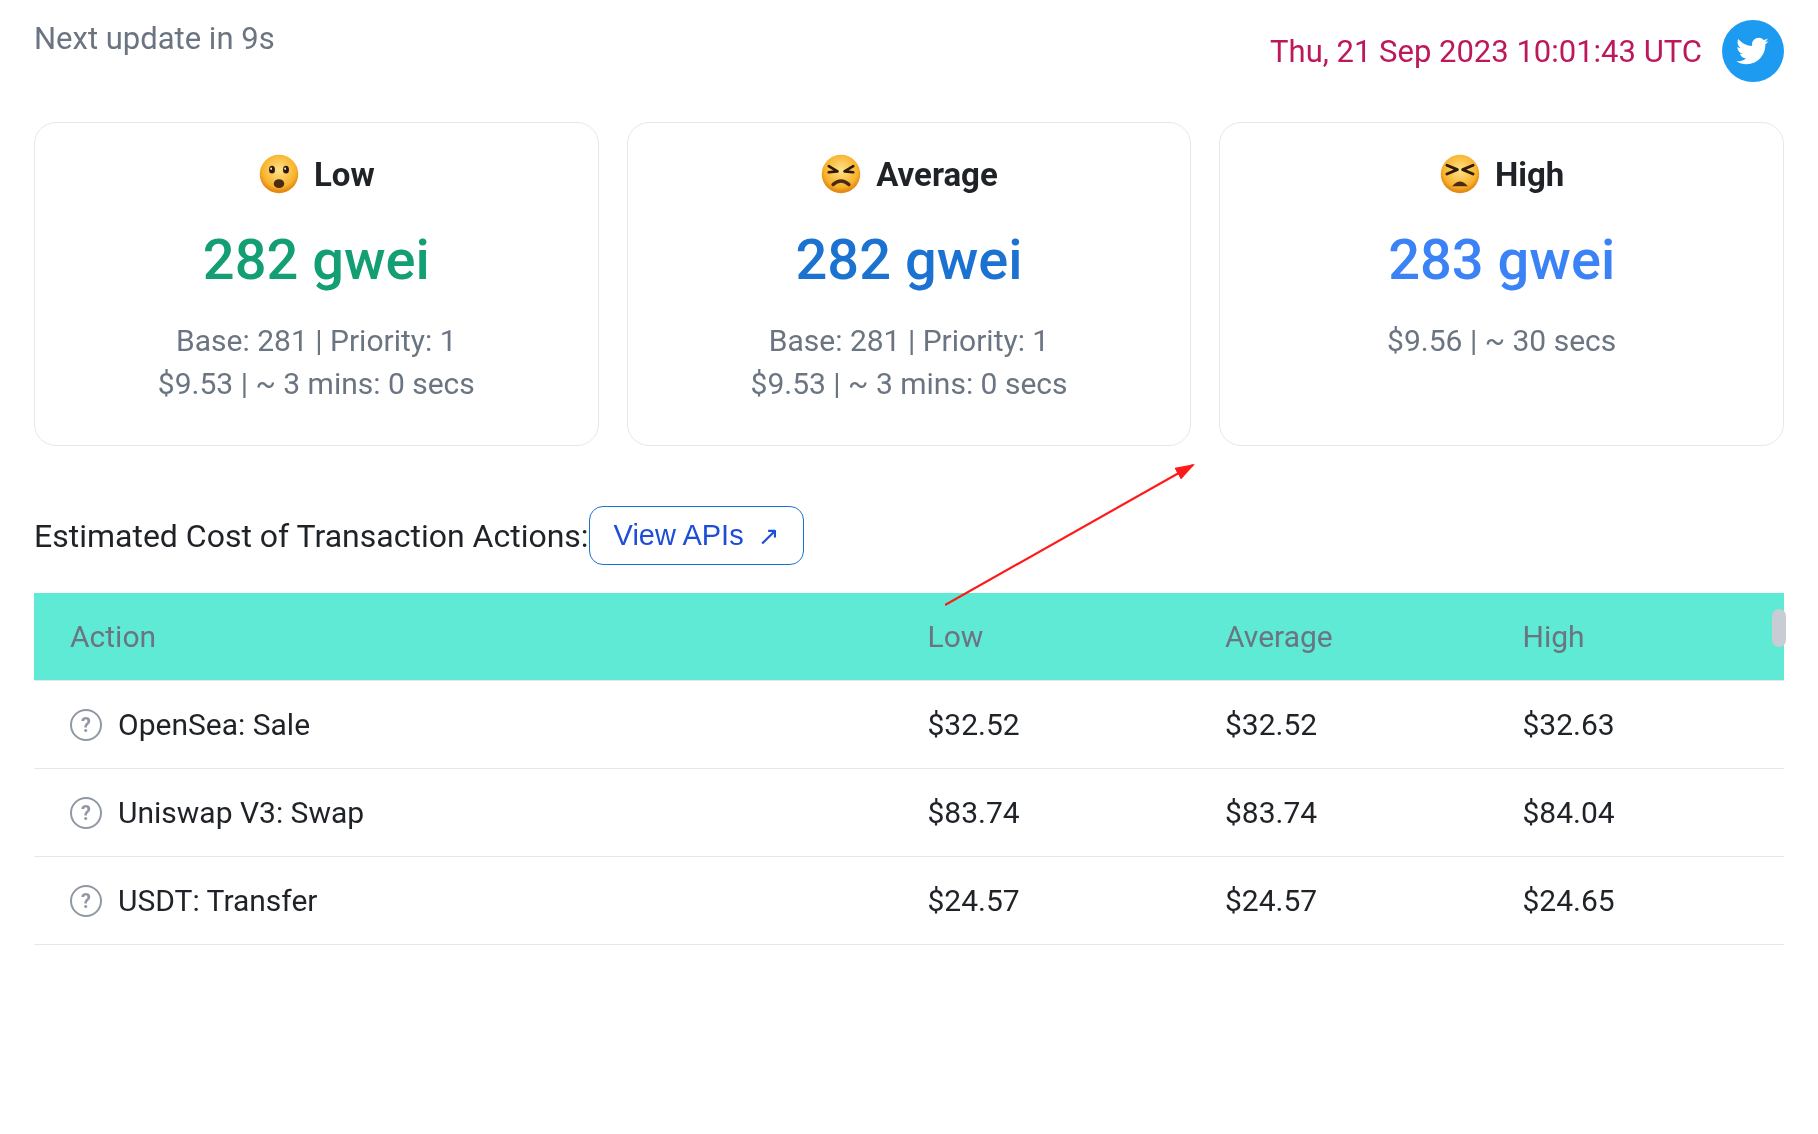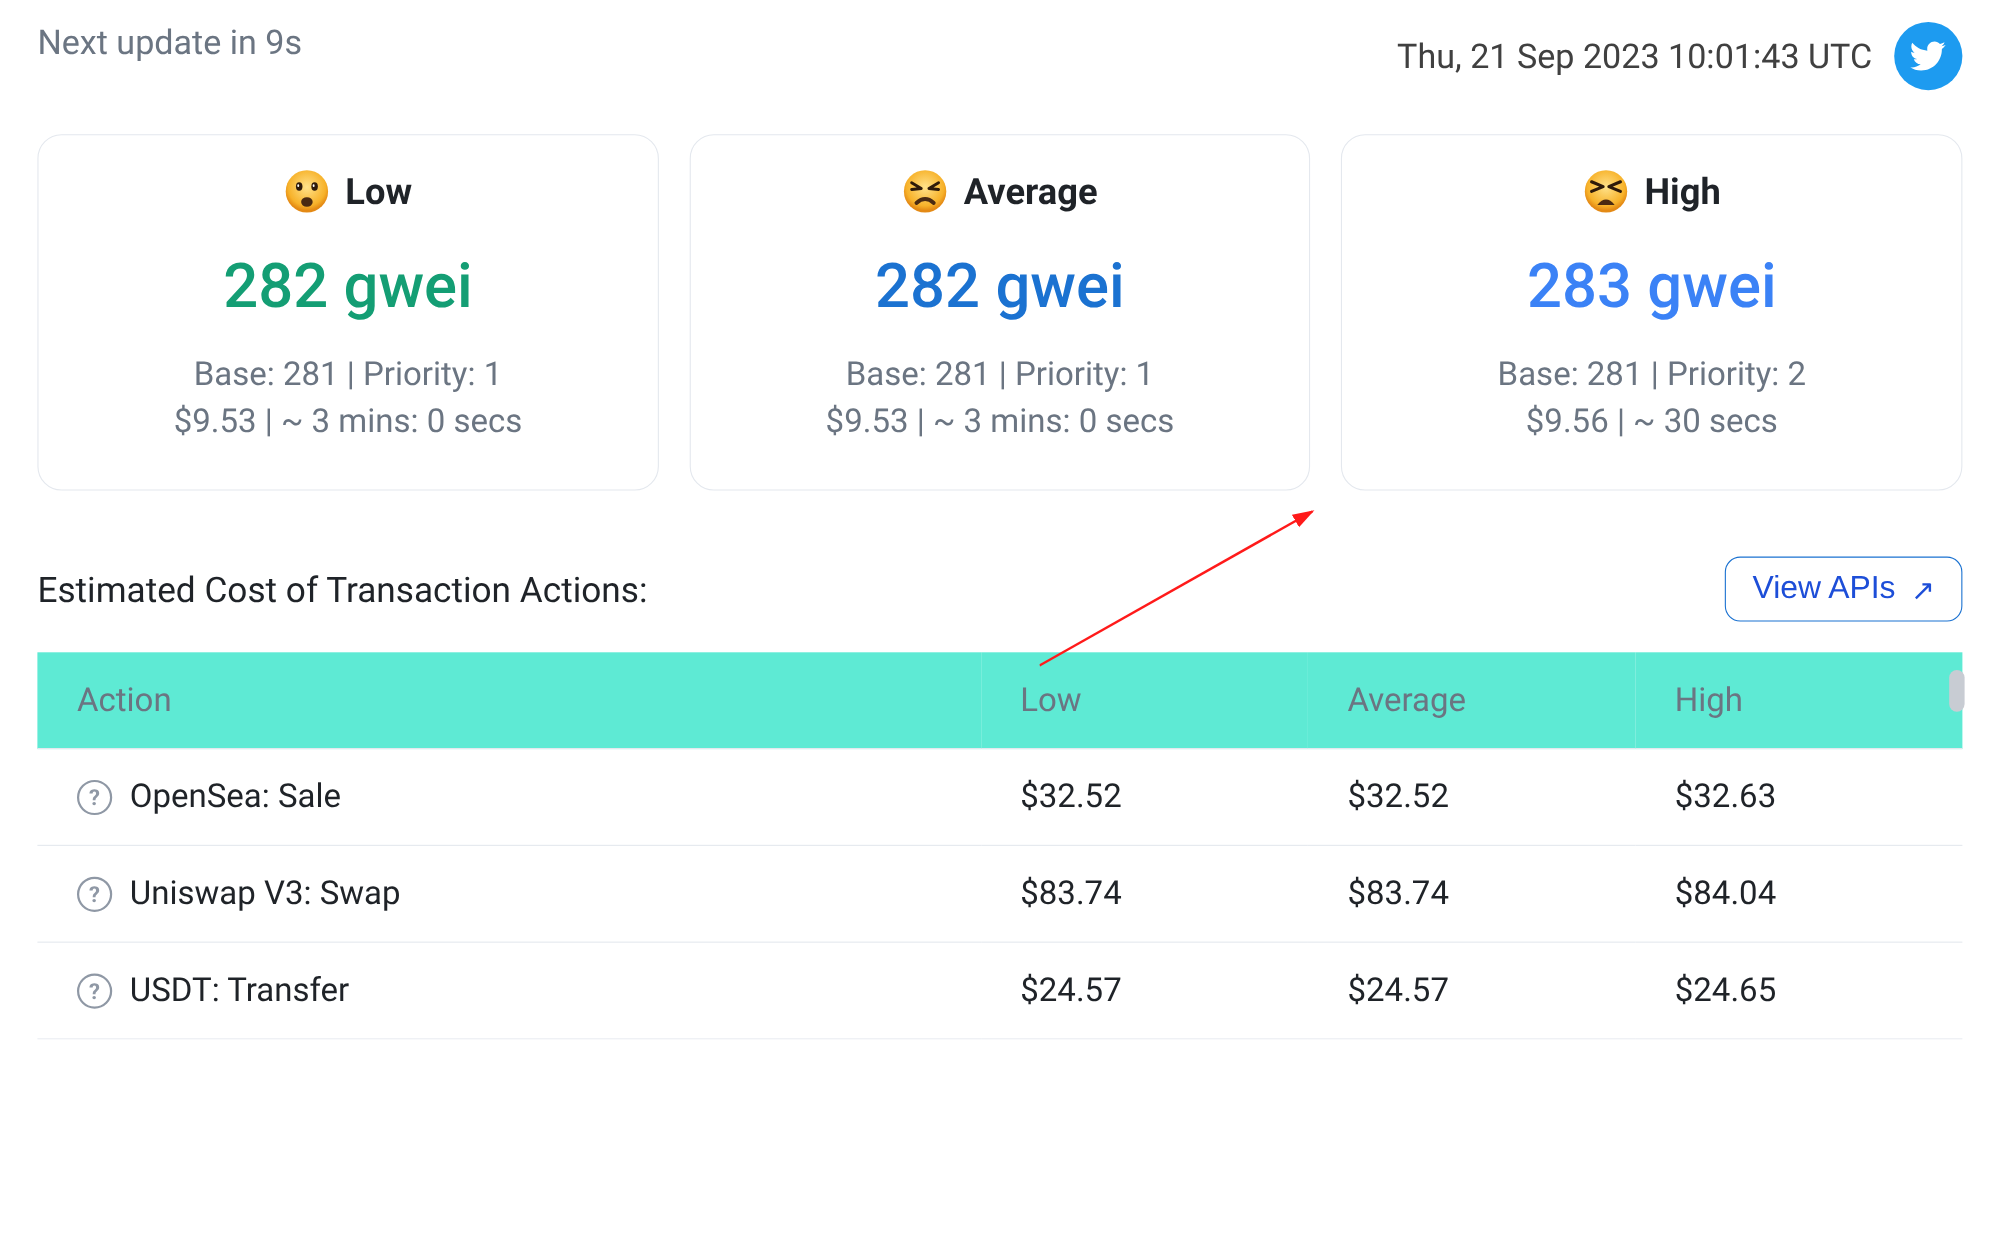--- a/index.html
+++ b/index.html
@@ -22,21 +22,21 @@
       font-size: 31px;
       color: #6b7582;
     }
     .time-wrap {
       display: flex;
       align-items: center;
       gap: 20px;
     }
     .timestamp {
       font-size: 31px;
-      color: #404040;
+      color: #be185d;
       font-weight: 400;
     }
     .twitter-btn {
       width: 62px;
       height: 62px;
       border-radius: 50%;
       background: #1d9bf0;
       display: flex;
       align-items: center;
       justify-content: center;
@@ -85,21 +85,21 @@
     .gwei.high-c{ color: #3b82f6; text-align: center; }
     .card .sub {
       font-size: 30px;
       color: #6b7582;
       margin-bottom: 8px;
     }
 
     
     .sec-head {
       display: flex;
-      justify-content: space-between;
+      justify-content: flex-start;
       align-items: center;
       margin-bottom: 28px;
     }
     .sec-title {
       font-size: 32px;
       color: #1f2328;
       font-weight: 400;
     }
     .view-apis {
       border: 1.5px solid #1b72d1;
@@ -264,21 +264,20 @@
             </defs>
             <circle cx="24" cy="24" r="22" fill="url(#gH)"></circle>
             <path d="M9 14 L21 19 L9 24" fill="none" stroke="#2e1a0a" stroke-width="3.2" stroke-linecap="round" stroke-linejoin="round"></path>
             <path d="M39 14 L27 19 L39 24" fill="none" stroke="#2e1a0a" stroke-width="3.2" stroke-linecap="round" stroke-linejoin="round"></path>
             <path d="M15 38 Q24 27 33 38 Z" fill="#4a2a12"></path>
           </svg>
       </span>
       <span class="label">High</span>
     </div>
     <div class="gwei high-c">283 gwei</div>
-    <div class="sub">Base: 281 | Priority: 2</div>
     <div class="sub">$9.56 | ~ 30 secs</div>
   </div>
 </div>
 
 <div class="sec-head">
   <div class="sec-title">Estimated Cost of Transaction Actions:</div>
   <button class="view-apis">
     <span>View APIs</span>
     <span class="arrow">↗</span>
   </button>

